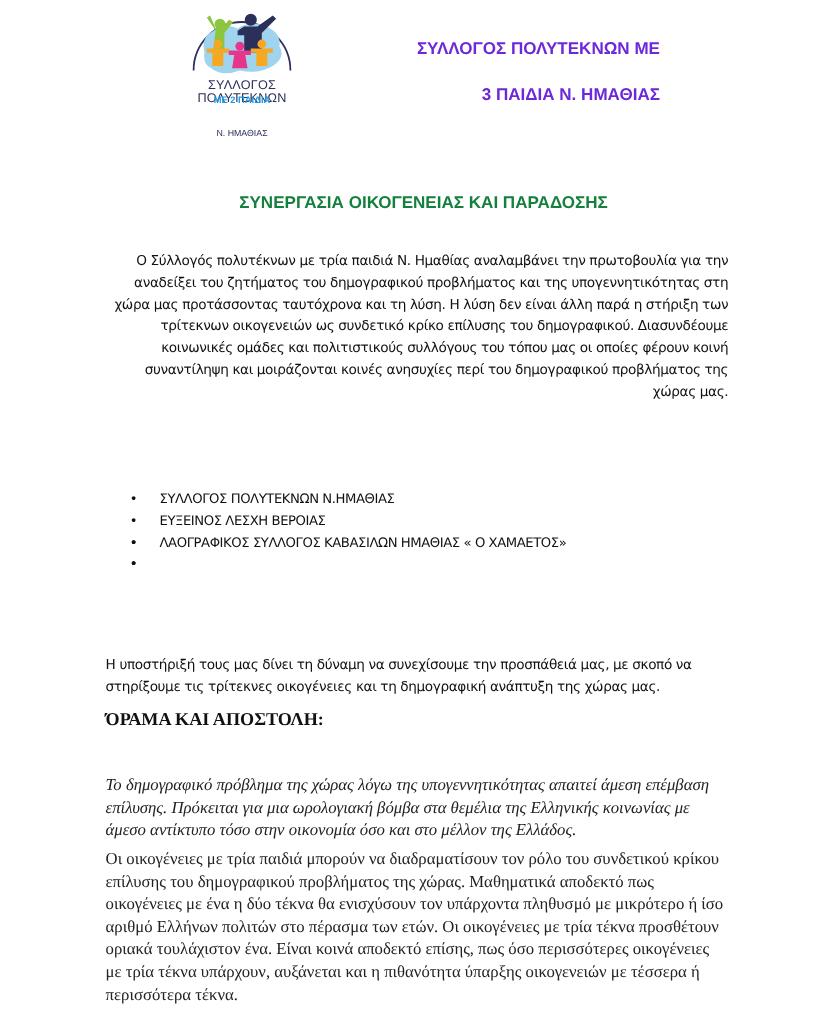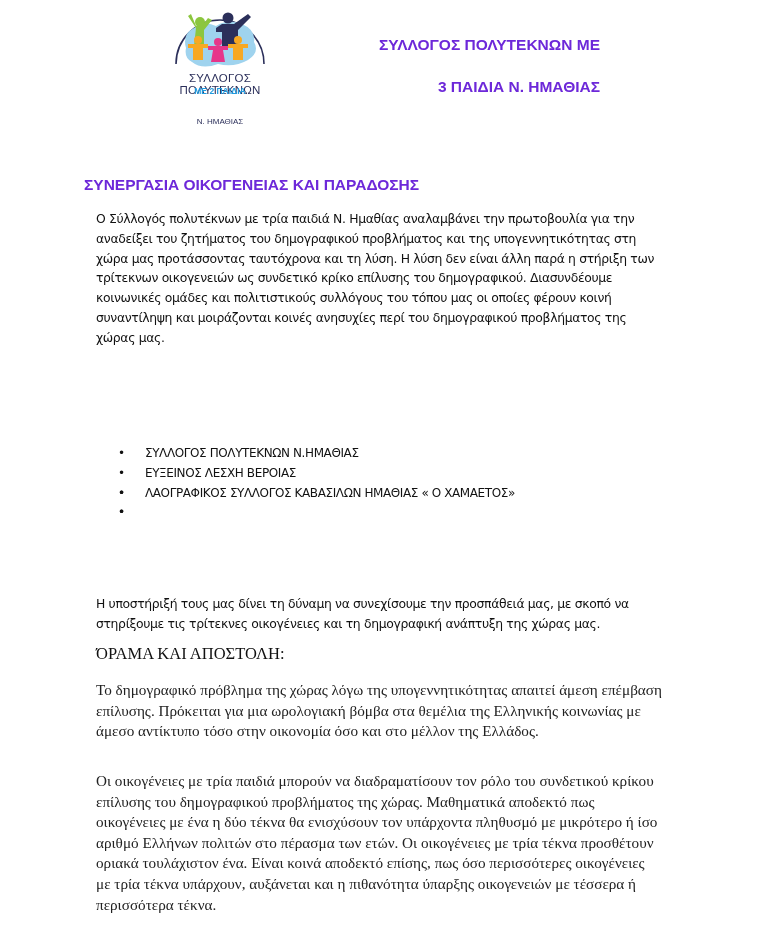--- a/index.html
+++ b/index.html
@@ -10,34 +10,34 @@
     .logo svg { position: absolute; left: 8px; top: 0; }
     .logo-text { position: absolute; left: 0; width: 140px; text-align: center; font-family: "Liberation Sans", sans-serif; }
     .logo-l1 { top: 64px; font-size: 11.5px; color: #2b2f5a; letter-spacing: 0.2px; }
     .logo-l2 { top: 78px; font-size: 8.5px; color: #1e9be0; font-weight: bold; }
     .logo-l3 { top: 89px; font-size: 8px; color: #2b2f5a; margin-top: 20px; }
 
     .header-title { position: absolute; left: 340px; width: 260px; text-align: right; font-family: "Liberation Sans", sans-serif; font-weight: bold; font-size: 15.5px; color: #6d28d9; }
     .ht1 { top: 36px; }
     .ht2 { top: 66px; margin-top: 12px; }
 
-    .doc-heading { position: absolute; left: 84px; top: 176px; width: 566px; text-align: left; font-family: "Liberation Sans", sans-serif; font-weight: bold; font-size: 15.5px; color: #6d28d9; }
+    .doc-heading { position: absolute; left: 102px; top: 176px; width: 566px; text-align: center; font-family: "Liberation Sans", sans-serif; font-weight: bold; font-size: 15.5px; color: #15803d; }
 
     .sans-p { position: absolute; left: 96px; width: 566px; font-family: "DejaVu Sans", sans-serif; font-size: 12.4px; line-height: 19.8px; color: #111; letter-spacing: -0.35px; }
-    .p1 { top: 209px; }
+    .p1 { top: 227px; text-align: right; }
     .p2 { top: 353px; }
     .p3 { top: 594px; }
 
     .org-list { position: absolute; left: 96px; top: 444px; width: 566px; margin: 0; padding: 0; list-style: none; font-family: "DejaVu Sans", sans-serif; font-size: 12px; line-height: 19.8px; letter-spacing: -0.4px; color: #111; }
     .org-list li { position: relative; padding-left: 49px; }
     .org-list .bullet { position: absolute; left: 22px; top: 0; }
 
-    .serif-heading { position: absolute; left: 96px; top: 644px; font-family: "Liberation Serif", serif; font-weight: normal; font-size: 16.5px; color: #111; }
+    .serif-heading { position: absolute; left: 96px; top: 644px; font-family: "Liberation Serif", serif; font-weight: bold; font-size: 16.5px; color: #111; }
     .serif-p { position: absolute; left: 96px; width: 566px; font-family: "Liberation Serif", serif; font-size: 15.2px; line-height: 20.6px; color: #222; }
-    .sp1 { top: 680px; }
+    .sp1 { top: 704px; font-style: italic; }
     .sp2 { top: 771px; }
   </style>
 </head>
 <body>
 
 <div class="page">
 
   <div class="logo">
     <svg width="124" height="66" viewBox="0 0 124 66">
 

